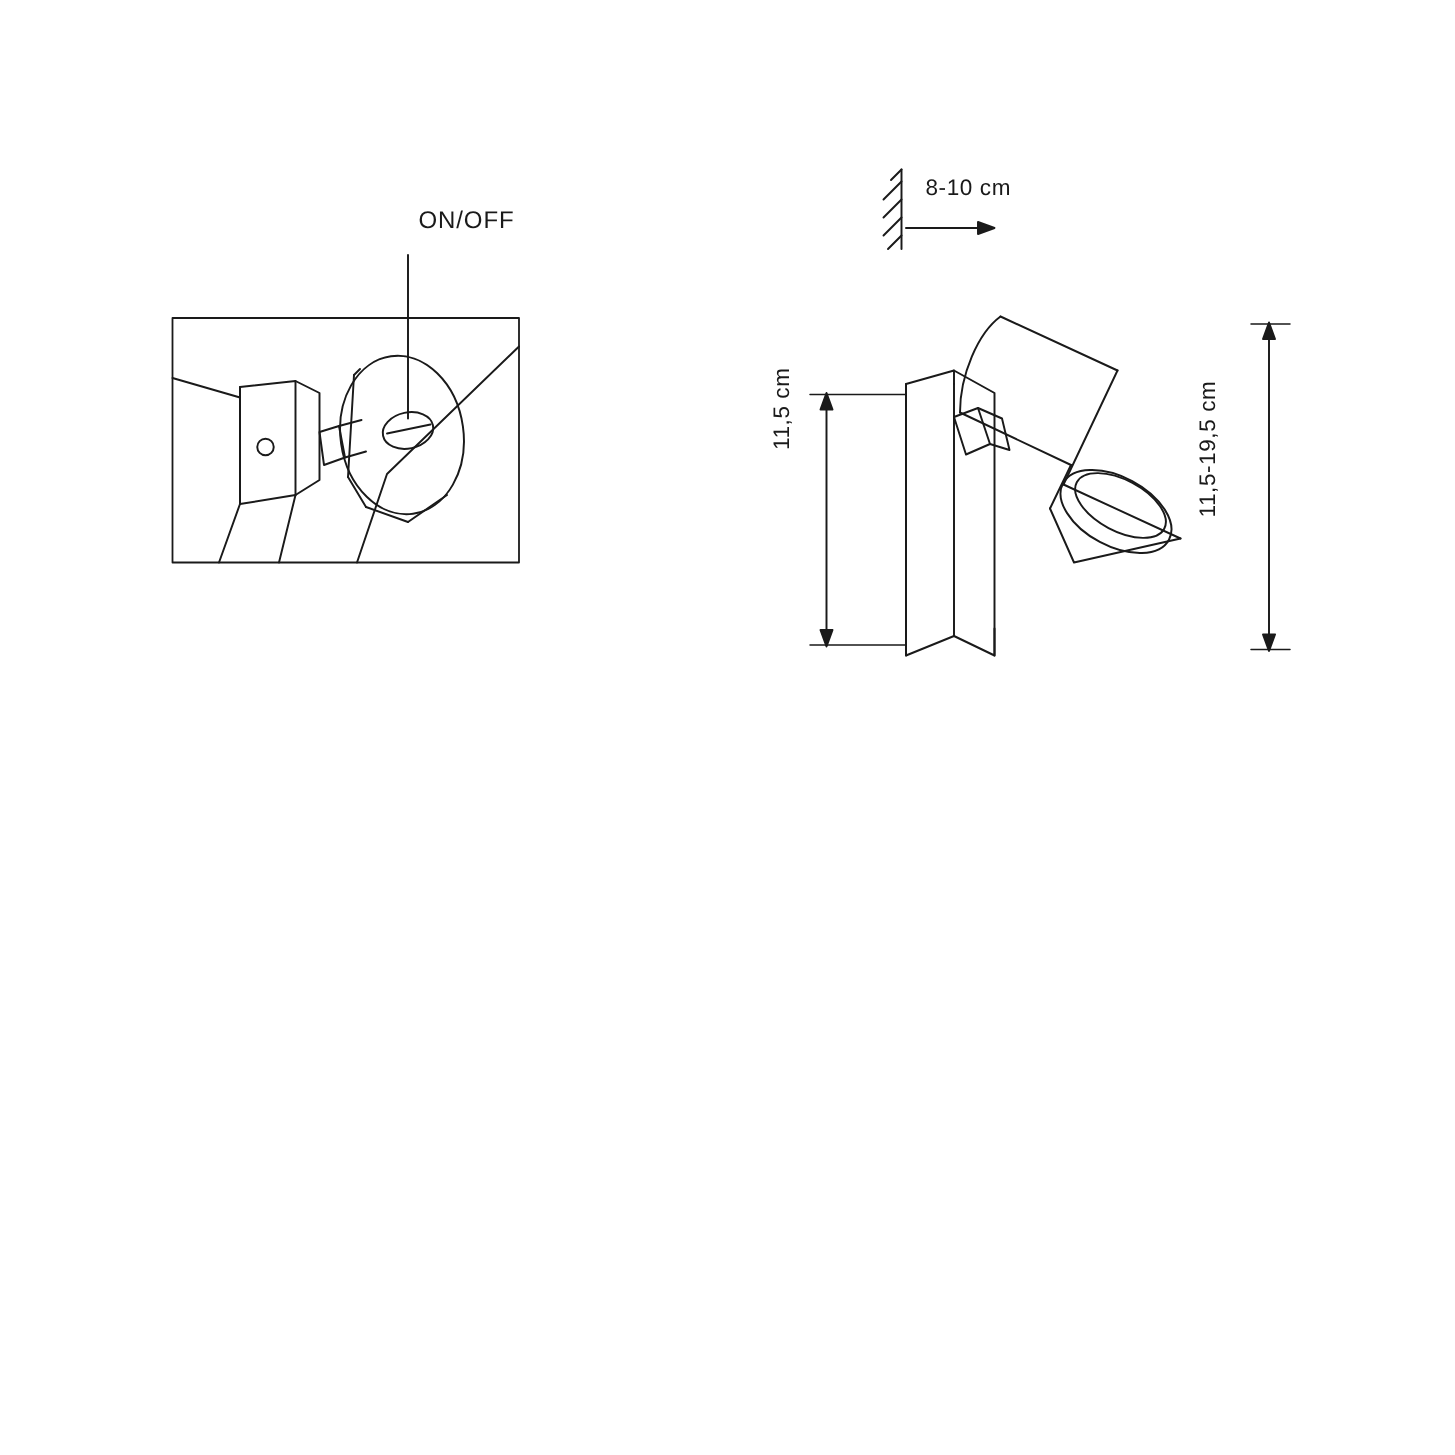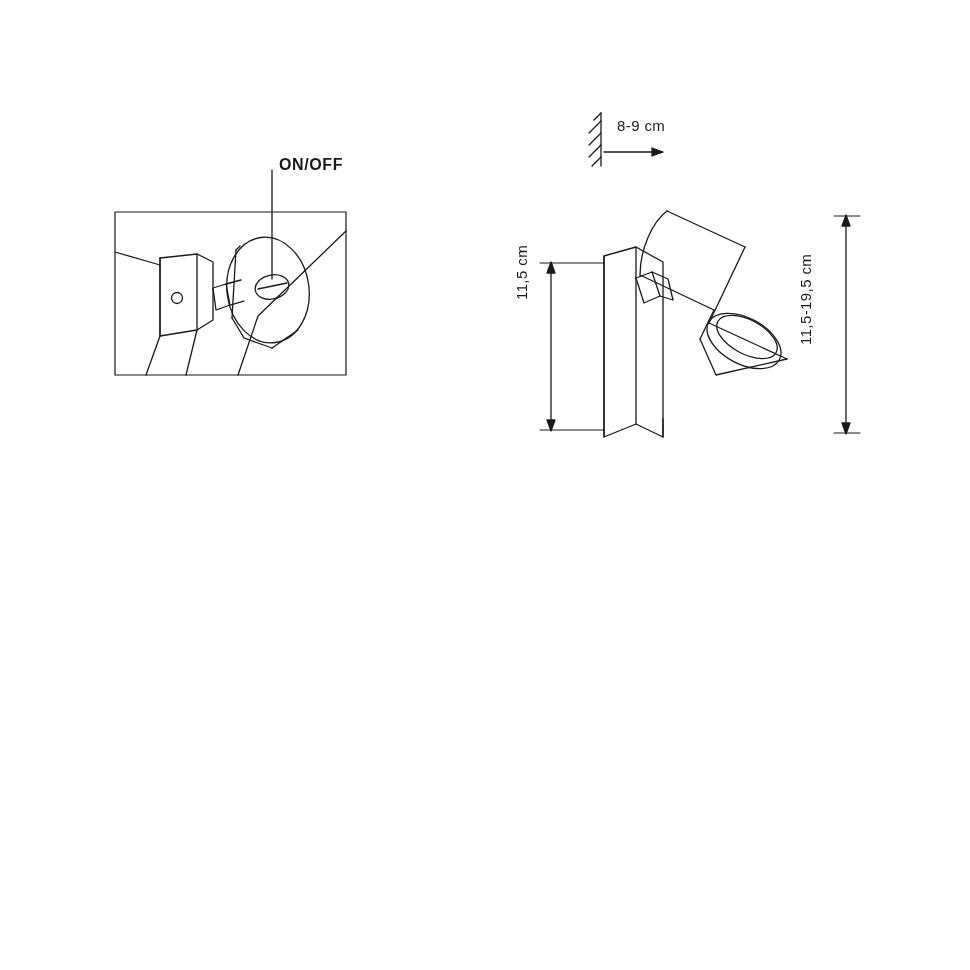--- a/index.html
+++ b/index.html
@@ -29,24 +29,23 @@
   }
   .lbl {
     position: absolute;
     font-size: 15px;
     letter-spacing: 0.4px;
     color: #1a1a1a;
     white-space: nowrap;
   }
   .lbl-onoff {
     left: 279px;
-    top: 156px;
+    top: 139px;
     font-size: 16px;
     letter-spacing: 0.6px;
-    font-weight: bold;
   }
   .lbl-proj {
     left: 617px;
     top: 117px;
   }
   .lbl-height {
     left: 513px;
     top: 300px;
     transform: rotate(-90deg);
     transform-origin: left top;
@@ -165,19 +164,19 @@
         <path d="M842 226 L846 215 L850 226 Z" fill="#1a1a1a"></path>
         <path d="M842 423 L846 434 L850 423 Z" fill="#1a1a1a"></path>
         <path d="M834 216 L860 216" stroke-width="1"></path>
         <path d="M834 433 L860 433" stroke-width="1"></path>
       </g>
     </g>
   </svg>
 
   <div class="lbl lbl-onoff">ON/OFF</div>
 
-  <div class="lbl lbl-proj">8-9 cm</div>
+  <div class="lbl lbl-proj">8-10 cm</div>
 
   <div class="lbl lbl-height">11,5 cm</div>
 
   <div class="lbl lbl-range">11,5-19,5 cm</div>
 
 </div>
 
 </body></html>

